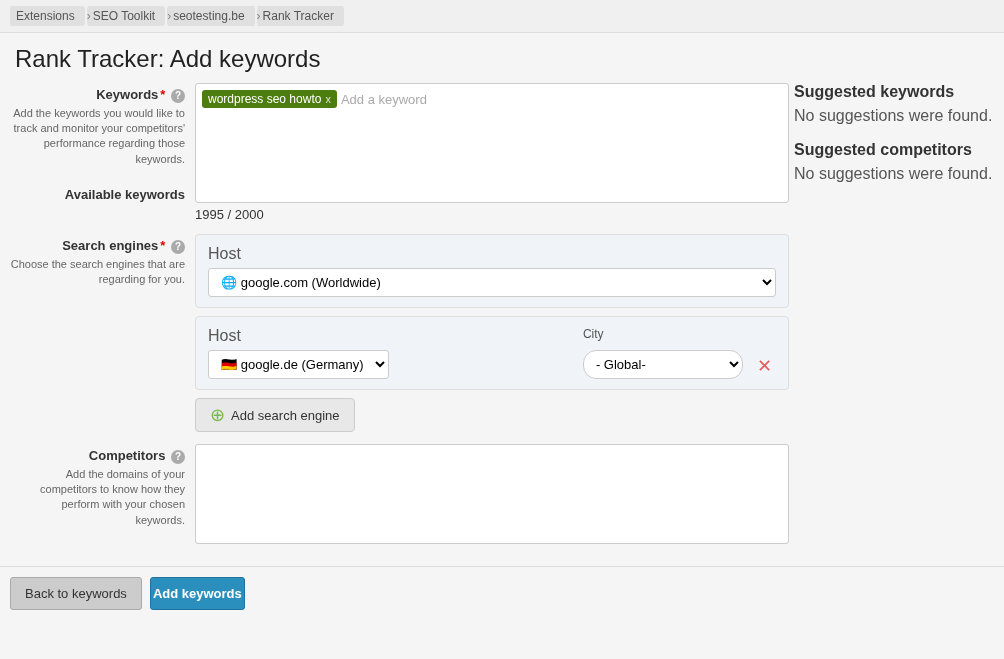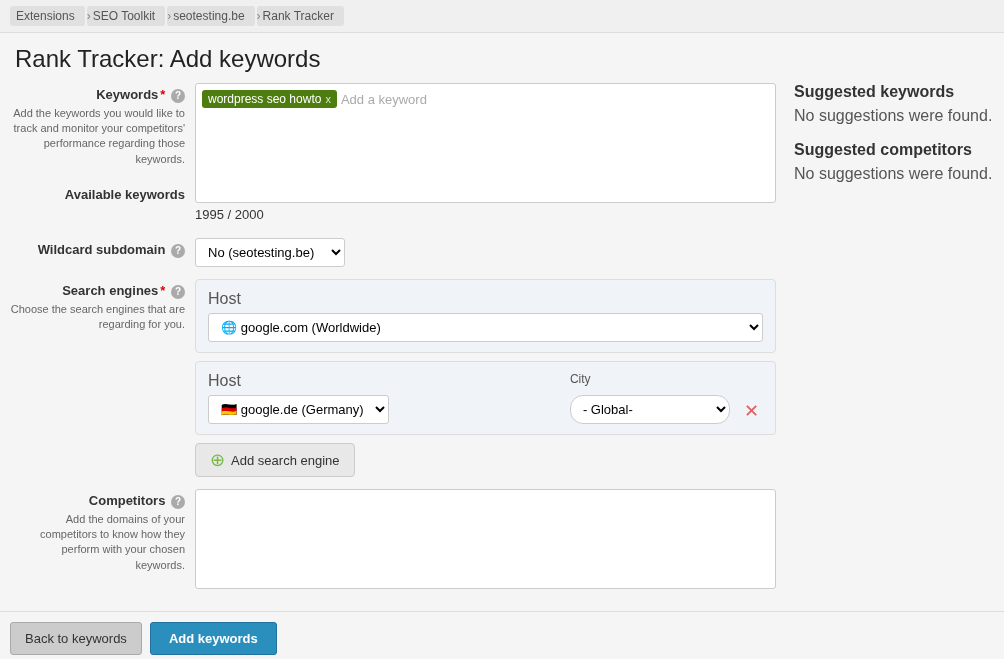--- a/index.html
+++ b/index.html
@@ -4,21 +4,21 @@
   <style>
     * { box-sizing: border-box; margin: 0; padding: 0; }
     body { font-family: Arial, sans-serif; font-size: 13px; background: #f5f5f5; color: #333; }
 
     .breadcrumb { display: flex; align-items: center; padding: 6px 10px; background: #f0f0f0; border-bottom: 1px solid #ddd; }
     .breadcrumb-item { font-size: 12px; color: #555; padding: 3px 10px 3px 6px; background: #e0e0e0; border-radius: 3px; margin-right: 2px; position: relative; cursor: pointer; }
     .breadcrumb-item:not(:last-child)::after { content: '›'; position: absolute; right: -6px; top: 50%; transform: translateY(-50%); color: #888; z-index: 1; }
 
     .page-title { font-size: 24px; font-weight: normal; padding: 12px 15px 10px; color: #222; }
 
-    .main-layout { display: flex; padding: 0 10px 10px; gap: 18px; }
+    .main-layout { display: flex; padding: 0 10px 10px; gap: 5px; }
     .center-panel { flex: 1; min-width: 0; }
     .right-panel { width: 200px; flex-shrink: 0; }
 
     .field-label { font-weight: bold; text-align: right; font-size: 13px; margin-bottom: 3px; }
     .field-help { font-size: 11px; color: #666; text-align: right; margin-bottom: 4px; line-height: 1.4; }
     .help-icon { display: inline-block; width: 14px; height: 14px; background: #aaa; color: white; border-radius: 50%; text-align: center; line-height: 14px; font-size: 10px; cursor: pointer; vertical-align: middle; margin-left: 2px; }
 
     .section-row { display: flex; gap: 10px; margin-bottom: 12px; align-items: flex-start; }
     .section-label-col { width: 175px; flex-shrink: 0; padding-top: 4px; }
     .section-content-col { flex: 1; }
@@ -51,21 +51,21 @@
     
     .competitors-input-area { background: white; border: 1px solid #ccc; border-radius: 3px; min-height: 100px; padding: 6px; }
 
     
     .suggested-title { font-size: 16px; font-weight: bold; color: #333; margin-bottom: 6px; }
     .suggested-text { font-size: 16px; color: #555; margin-bottom: 16px; }
 
     
     .footer-bar { padding: 10px 10px; border-top: 1px solid #ddd; background: #f5f5f5; display: flex; gap: 8px; align-items: center; }
     .btn-back { background: #ccc; border: 1px solid #aaa; border-radius: 3px; padding: 8px 14px; font-size: 13px; color: #333; cursor: pointer; }
-    .btn-add { background: #2b8fbd; border: 1px solid #2070a0; border-radius: 3px; padding: 8px 18px; font-size: 13px; color: white; cursor: pointer; font-weight: bold; }
+    .btn-add { background: #2b8fbd; border: 1px solid #2070a0; border-radius: 3px; padding: 8px 2px; font-size: 13px; color: white; cursor: pointer; font-weight: bold; }
 
     .required-star { color: #d00; margin-left: 2px; }
 
     .two-col-engine { display: flex; gap: 10px; }
     .host-col { flex: 1; }
   </style>
 </head>
 <body>
 
 <div class="breadcrumb">
@@ -97,34 +97,20 @@
           <span class="keyword-tag">
             <span>wordpress seo howto</span>
             <span class="keyword-tag-remove">x</span>
           </span>
           <span class="keyword-add-placeholder">Add a keyword</span>
         </div>
         <div class="keyword-count">1995 / 2000</div>
       </div>
     </div>
 
-    <div class="section-row">
-      <div class="section-label-col">
-        <div class="field-label" style="margin-top:4px;">
-          <span>Wildcard subdomain</span>
-          <span class="help-icon">?</span>
-        </div>
-      </div>
-      <div class="section-content-col" style="padding-top:4px;">
-        <select class="select-field">
-          <option>No (seotesting.be)</option>
-          <option>Yes</option>
-        </select>
-      </div>
-    </div>
 
     <div class="section-row">
       <div class="section-label-col">
         <div class="field-label">
           <span>Search engines</span><span class="required-star">*</span>
           <span class="help-icon">?</span>
         </div>
         <div class="field-help">Choose the search engines that are regarding for you.</div>
       </div>
       <div class="section-content-col">

